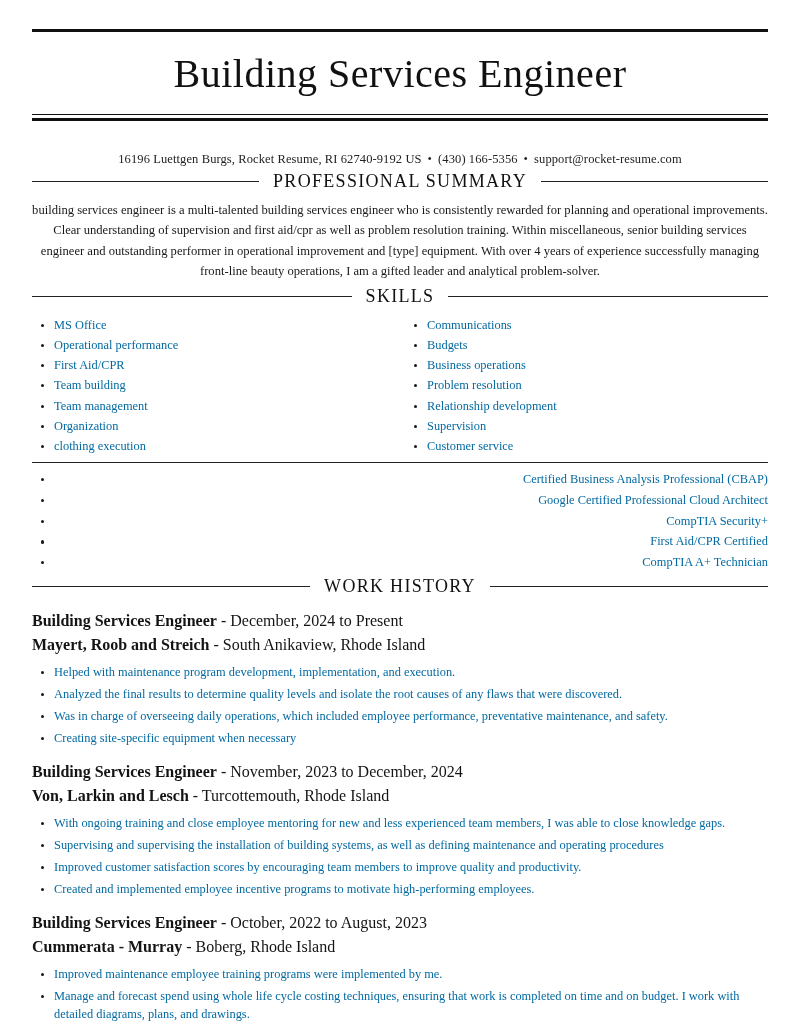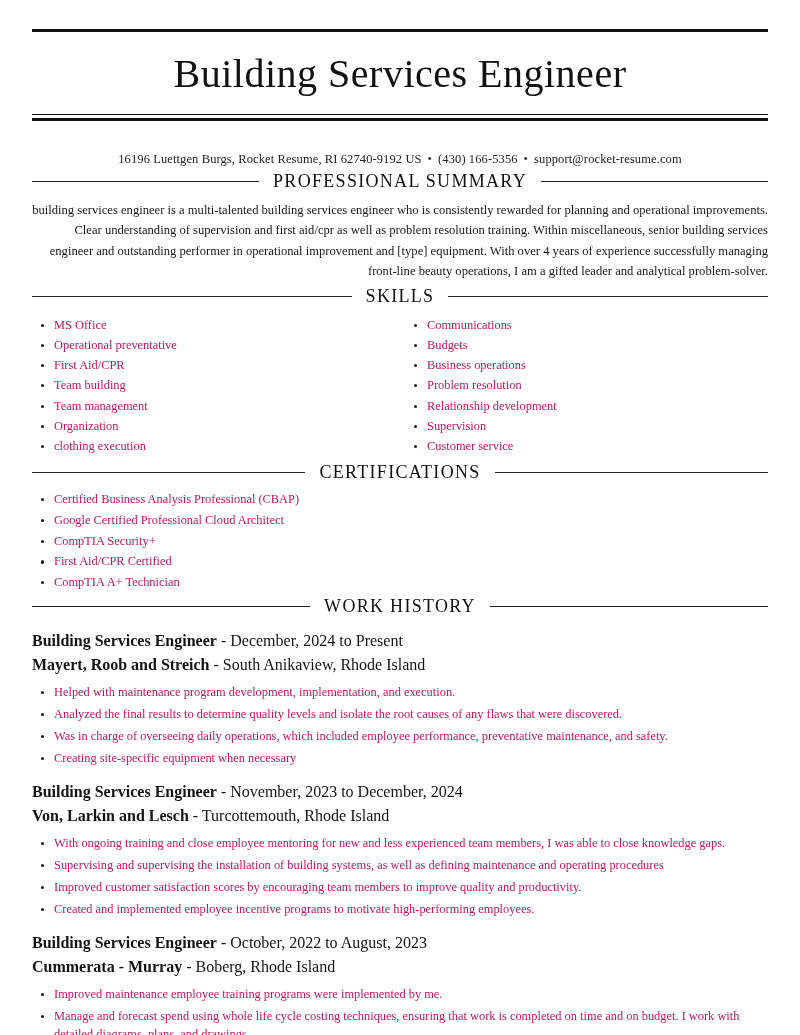--- a/index.html
+++ b/index.html
@@ -85,37 +85,37 @@
     font-size: 18px;
     letter-spacing: 1.3px;
     color: #111111;
     white-space: nowrap;
   }
 
   
   .summary {
     font-size: 12.6px;
     line-height: 1.62;
-    text-align: right;
+    text-align: center;
     color: #181818;
     margin: 4px 0 0 0;
   }
 
   
   ul.bullets {
     list-style: none;
     margin: 2px 0 0 0;
     padding: 0;
   }
   ul.bullets li {
     position: relative;
     padding-left: 22px;
     font-size: 12.4px;
     line-height: 1.43;
-    color: #be185d;
+    color: #0369a1;
     margin-bottom: 2.5px;
   }
   ul.bullets li:before {
     content: "";
     position: absolute;
     left: 9px;
     top: 7px;
     width: 3.2px;
     height: 3.2px;
     border-radius: 50%;
@@ -124,20 +124,21 @@
 
   .skills-flex {
     display: flex;
     margin-top: 2px;
   }
   .skills-flex .col-a { width: 373px; flex: 0 0 373px; }
   .skills-flex .col-b { flex: 1 1 auto; }
 
   .cert-list ul.bullets li {
     margin-bottom: 3px;
+    text-align: right;
   }
 
   
   .job {
     margin-top: 12px;
   }
   .job:first-of-type {
     margin-top: 6px;
   }
   .job-line {
@@ -184,21 +185,21 @@
 
   <div class="section-head">
     <span class="rule"></span>
     <span class="title">SKILLS</span>
     <span class="rule"></span>
   </div>
   <div class="skills-flex">
     <div class="col-a">
       <ul class="bullets">
         <li>MS Office</li>
-        <li>Operational preventative</li>
+        <li>Operational performance</li>
         <li>First Aid/CPR</li>
         <li>Team building</li>
         <li>Team management</li>
         <li>Organization</li>
         <li>clothing execution</li>
       </ul>
     </div>
     <div class="col-b">
       <ul class="bullets">
         <li>Communications</li>
@@ -207,21 +208,20 @@
         <li>Problem resolution</li>
         <li>Relationship development</li>
         <li>Supervision</li>
         <li>Customer service</li>
       </ul>
     </div>
   </div>
 
   <div class="section-head">
     <span class="rule"></span>
-    <span class="title">CERTIFICATIONS</span>
     <span class="rule"></span>
   </div>
   <div class="cert-list">
     <ul class="bullets">
       <li>Certified Business Analysis Professional (CBAP)</li>
       <li>Google Certified Professional Cloud Architect</li>
       <li>CompTIA Security+</li>
       <li>First Aid/CPR Certified</li>
       <li>CompTIA A+ Technician</li>
     </ul>

